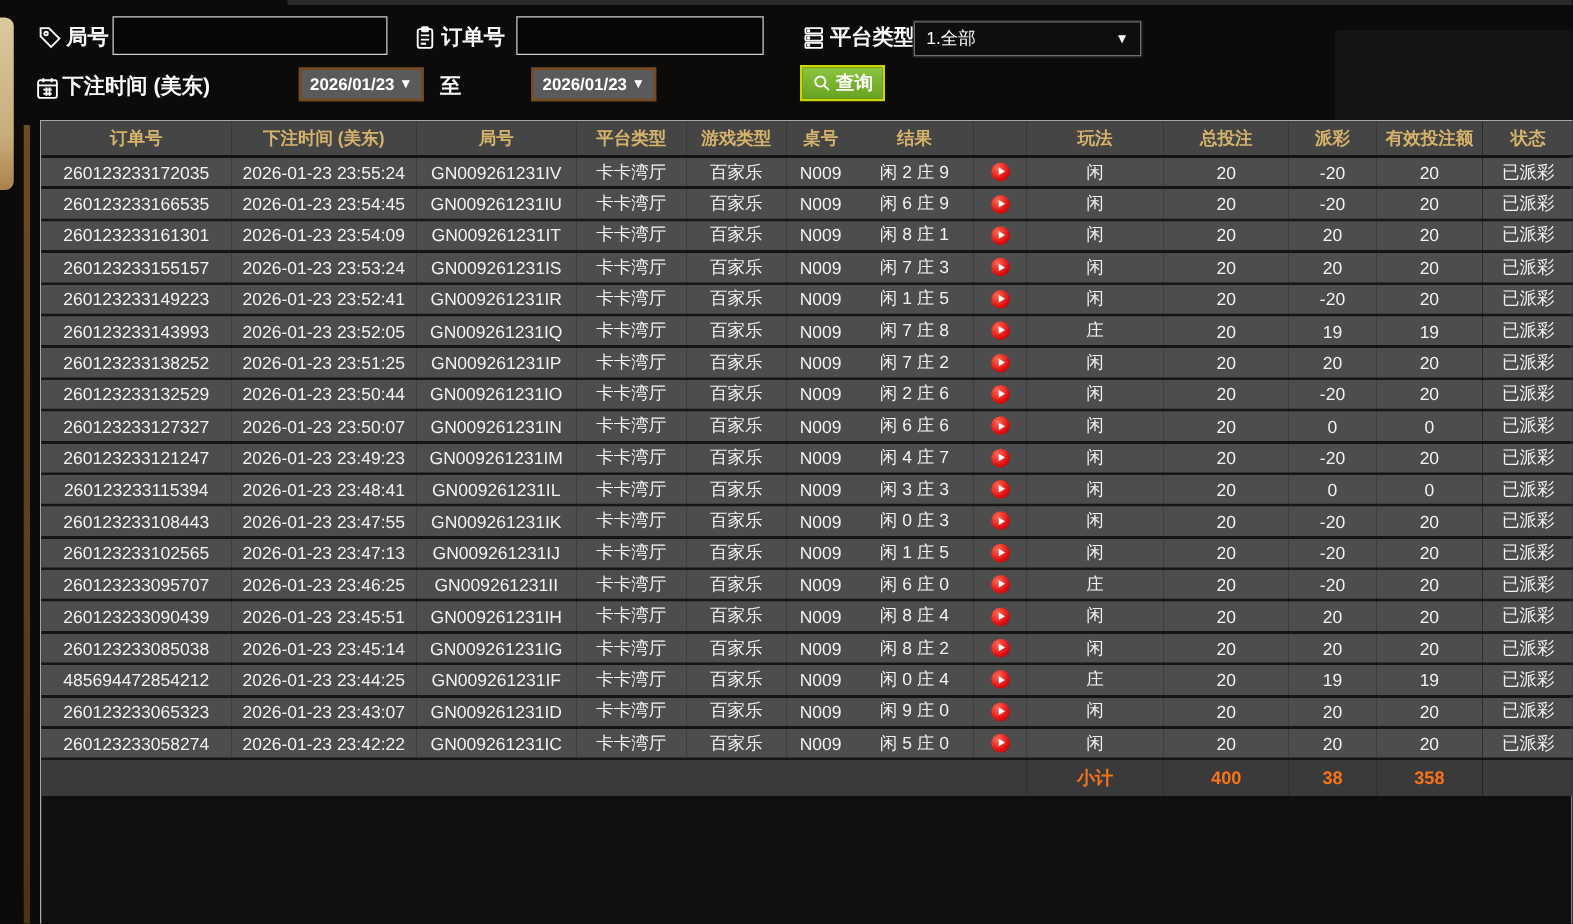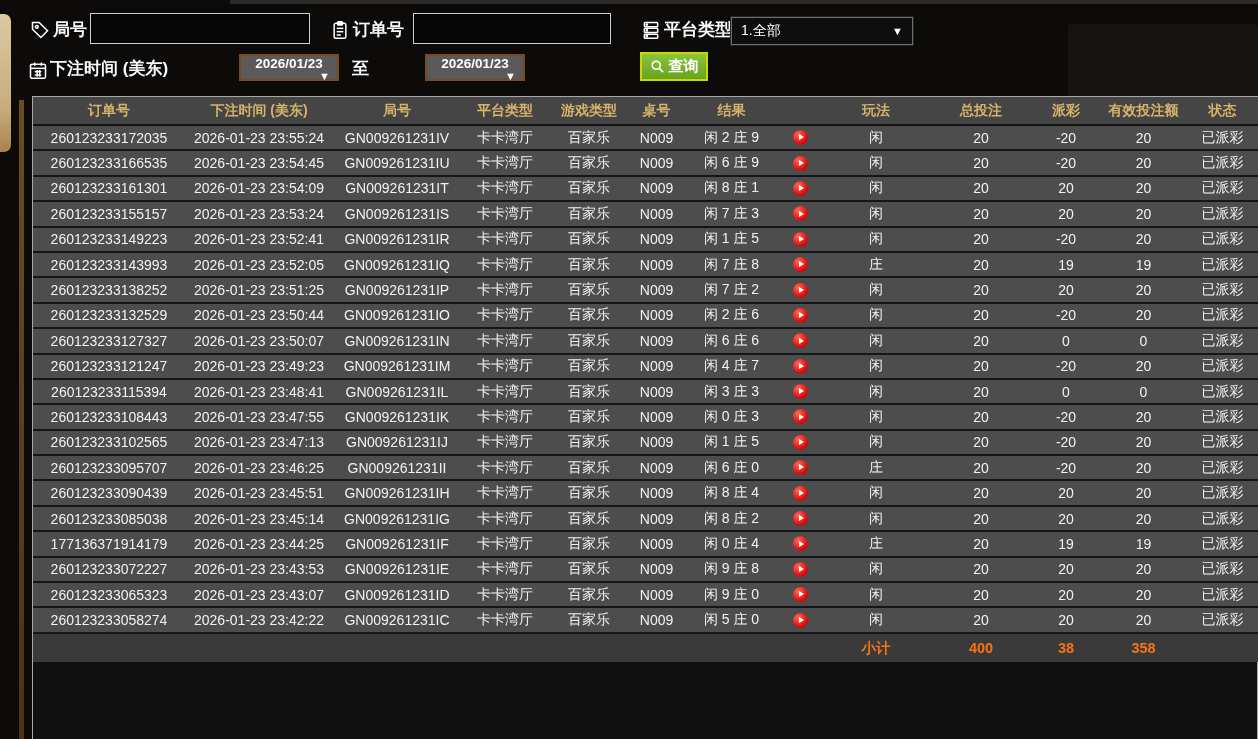--- a/index.html
+++ b/index.html
@@ -26,21 +26,21 @@
     position:absolute; height:31px; background:#060606; border:1px solid #cfcfcf;
     color:#eee; font-size:14px; padding:0 6px; outline:none;
   }
   .sel {
     position:absolute; display:flex; align-items:center; cursor:pointer; color:#fff;
     font-weight:bold; white-space:nowrap;
   }
   .sel .caret { margin-left:auto; font-size:11px; line-height:1; }
   .date-sel {
     height:27px; width:100px; background:#5a5a5a; border:2px solid #7a4a1c;
-    font-size:13.5px; padding:0 7px;flex-direction:column;
+    font-size:13.5px; padding:0 7px;
   }
   .platform-sel {
     height:28px; width:182px; background:#0e0e0e; border:1px solid #6e6e6e;
     box-shadow:0 0 0 1px #262420; font-size:14px; font-weight:normal; padding:0 9px;gap:44px;
   }
   .query-btn {
     position:absolute; left:640px; top:52px; width:68px; height:29px;
     background:linear-gradient(#8cc43c,#66a322); border:2px solid #c9d800;
     color:#fff; font-weight:bold; font-size:15px; display:flex; align-items:center;
     justify-content:center; gap:4px; cursor:pointer;
@@ -458,51 +458,34 @@
     <td>
             <div class="play-icon"></div>
           </td>
     <td>闲</td>
     <td>20</td>
     <td class="pos">20</td>
     <td>20</td>
     <td class="status-cell">已派彩</td>
   </tr>
         <tr>
-    <td>177136371914179</td>
+    <td>485694472854212</td>
     <td>2026-01-23 23:44:25</td>
     <td>GN009261231IF</td>
     <td>卡卡湾厅</td>
     <td>百家乐</td>
     <td>N009</td>
     <td>闲 0 庄 4</td>
     <td>
             <div class="play-icon"></div>
           </td>
     <td>庄</td>
     <td>20</td>
     <td class="pos">19</td>
     <td>19</td>
-    <td class="status-cell">已派彩</td>
-  </tr>
-        <tr>
-    <td>260123233072227</td>
-    <td>2026-01-23 23:43:53</td>
-    <td>GN009261231IE</td>
-    <td>卡卡湾厅</td>
-    <td>百家乐</td>
-    <td>N009</td>
-    <td>闲 9 庄 8</td>
-    <td>
-            <div class="play-icon"></div>
-          </td>
-    <td>闲</td>
-    <td>20</td>
-    <td class="pos">20</td>
-    <td>20</td>
     <td class="status-cell">已派彩</td>
   </tr>
         <tr>
     <td>260123233065323</td>
     <td>2026-01-23 23:43:07</td>
     <td>GN009261231ID</td>
     <td>卡卡湾厅</td>
     <td>百家乐</td>
     <td>N009</td>
     <td>闲 9 庄 0</td>

